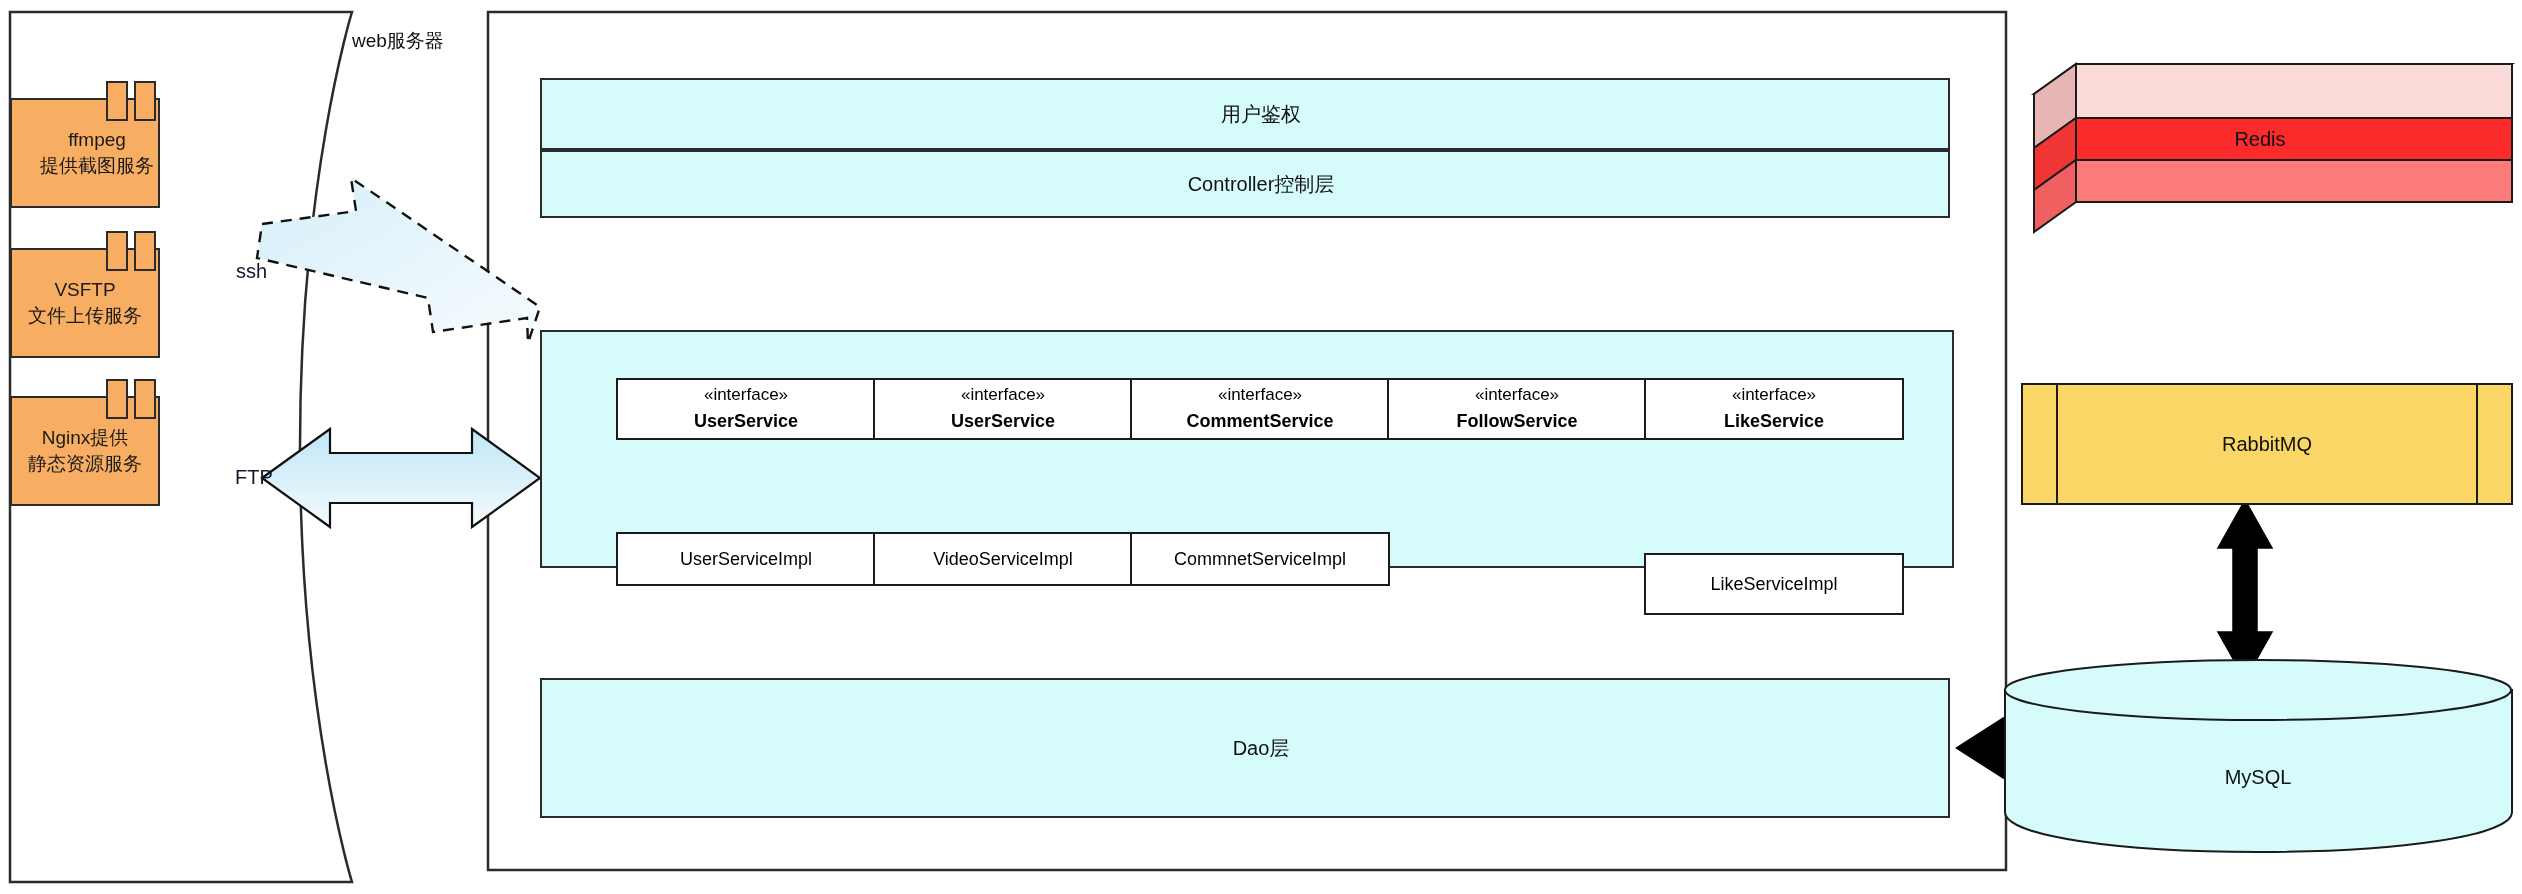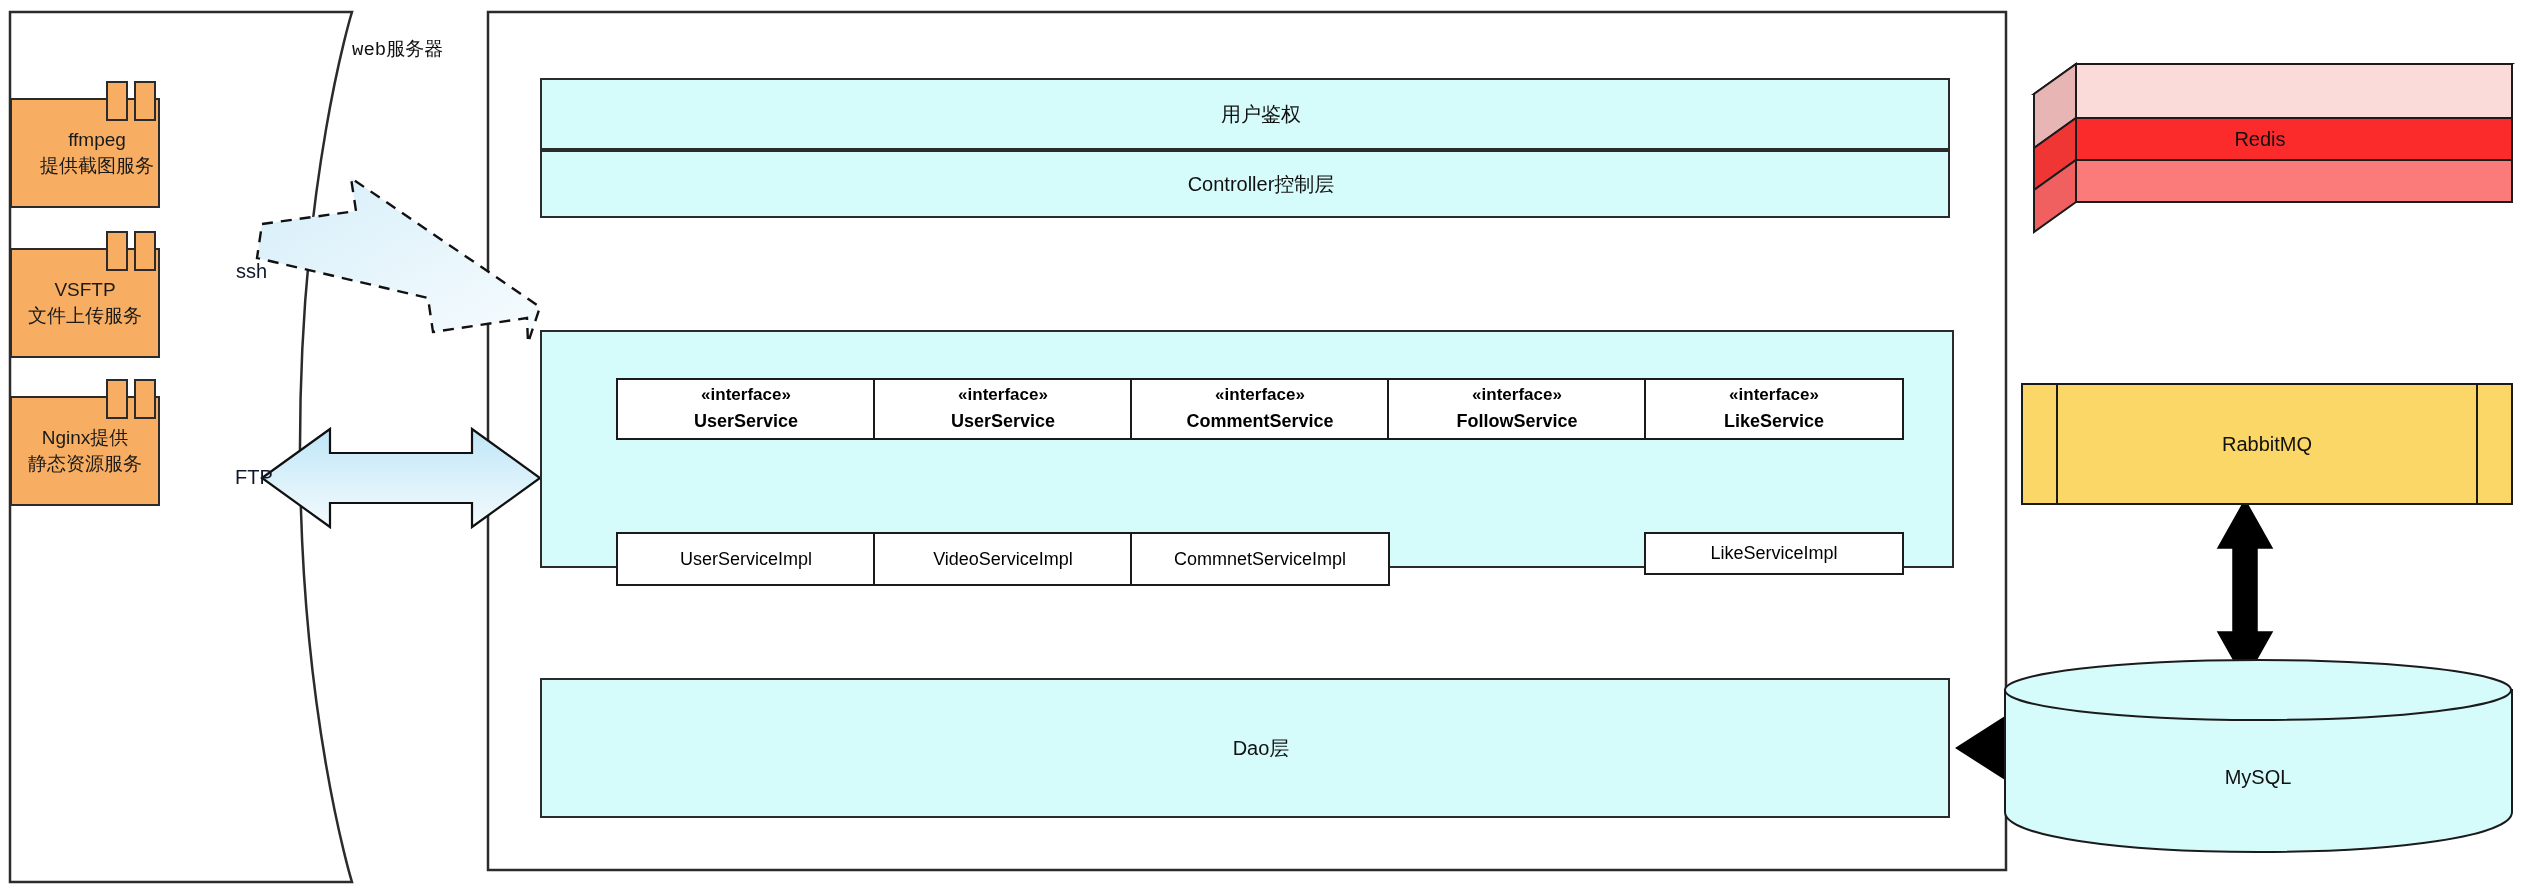--- a/index.html
+++ b/index.html
@@ -14,21 +14,21 @@
   
   .host-comp{border:2px solid #2b2b2b;background:#F8AE62;color:#1a1a1a;font-size:19px;}
   .host-tab{position:absolute;width:22px;height:40px;border:2px solid #2b2b2b;
             background:#F8AE62;box-sizing:border-box;}
 
   
   .wsbox{border:2px solid #2b2b2b;background:#D6FBFB;color:#111;font-size:20px;padding-left:32px;}
   .svc-panel{border:2px solid #2b2b2b;background:#D6FBFB;}
   .iface{border:2px solid #1b1b1b;background:#FFFFFF;color:#000;
          flex-direction:column;justify-content:center;font-size:17px;}
-  .iface .k{font-size:17px;font-weight:700;}
+  .iface .k{font-size:17px;font-weight:400;}
   .iface .n{font-size:18px;font-weight:bold;margin-top:2px;}
   .impl{border:2px solid #1b1b1b;background:#FFFFFF;color:#000;font-size:18px;}
   .title-web{font-size:19px;color:#111;}
 
   
   .mq-label{font-size:20px;color:#111;}
   .redis-label,.mysql-label{font-size:20px;color:#111;}
   .arrow-lbl{font-size:20px;color:#0f172a;}
 </style>
 </head>
@@ -158,21 +158,21 @@
       <span>Nginx提供</span><br>
       <span>静态资源服务</span>
     </div>
   </div>
   <div class="host-tab" style="left:106px;top:379px;"></div>
   <div class="host-tab" style="left:134px;top:379px;"></div>
 
   <div class="lbl arrow-lbl" style="left:236px;top:260px;">ssh</div>
   <div class="lbl arrow-lbl" style="left:235px;top:466px;">FTP</div>
 
-  <div class="lbl title-web" style="left:352px;top:36px;left:352px;font-family:Liberation Mono, monospace;">web服务器</div>
+  <div class="lbl title-web" style="left:352px;top:28px;left:352px;">web服务器</div>
 
   <div class="node wsbox" style="left:540px;top:78px;width:1410px;height:72px;">
     <span>用户鉴权</span>
   </div>
 
   <div class="node wsbox" style="left:540px;top:150px;width:1410px;height:68px;">
     <span>Controller控制层</span>
   </div>
 
   <div class="svc-panel" style="position:absolute;left:540px;top:330px;width:1410px;height:234px;"></div>
@@ -200,21 +200,21 @@
 
   <div class="node impl" style="left:616px;top:532px;width:260px;height:54px;align-items:center;">
     <span>UserServiceImpl</span>
   </div>
   <div class="node impl" style="left:873px;top:532px;width:260px;height:54px;">
     <span>VideoServiceImpl</span>
   </div>
   <div class="node impl" style="left:1130px;top:532px;width:260px;height:54px;">
     <span>CommnetServiceImpl</span>
   </div>
-  <div class="node impl" style="left:1644px;top:532px;width:260px;height:43px;">
+  <div class="node impl" style="left:1644px;top:553px;width:260px;height:62px;">
     <span>LikeServiceImpl</span>
   </div>
 
   <div class="node wsbox" style="left:540px;top:678px;width:1410px;height:140px;">
     <span>Dao层</span>
   </div>
 
   <div class="lbl redis-label" style="left:2260px;top:128px;transform:translateX(-50%);">Redis</div>
 
   <div class="lbl mq-label" style="left:2267px;top:433px;transform:translateX(-50%);">RabbitMQ</div>

